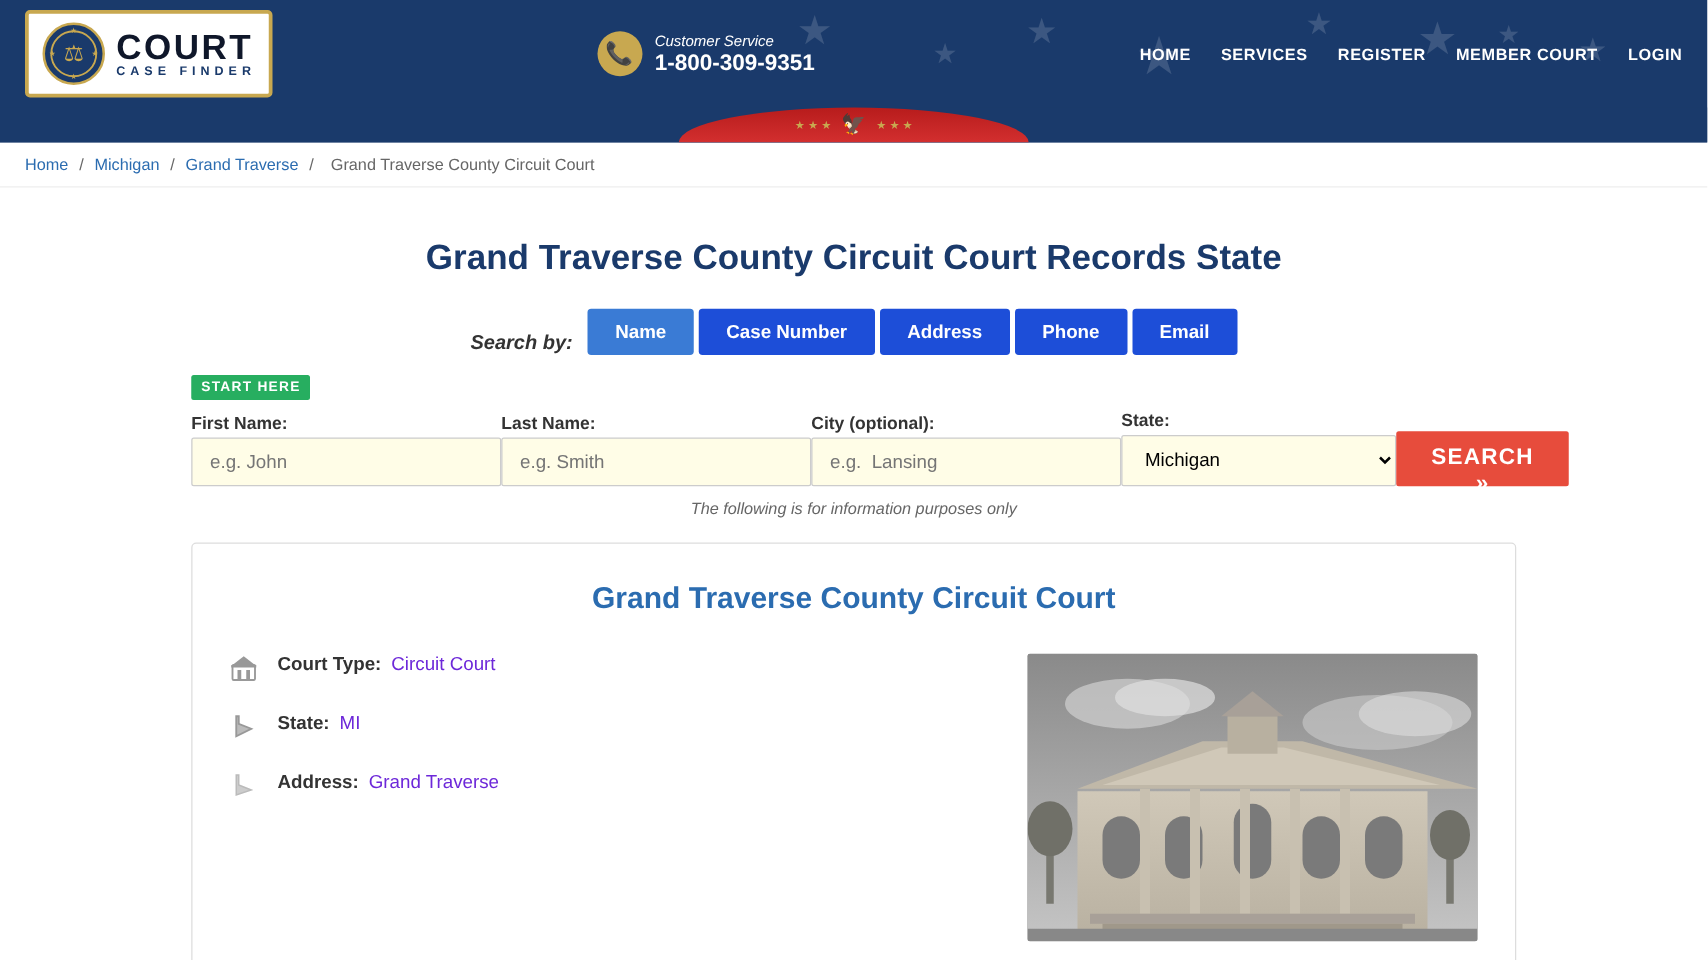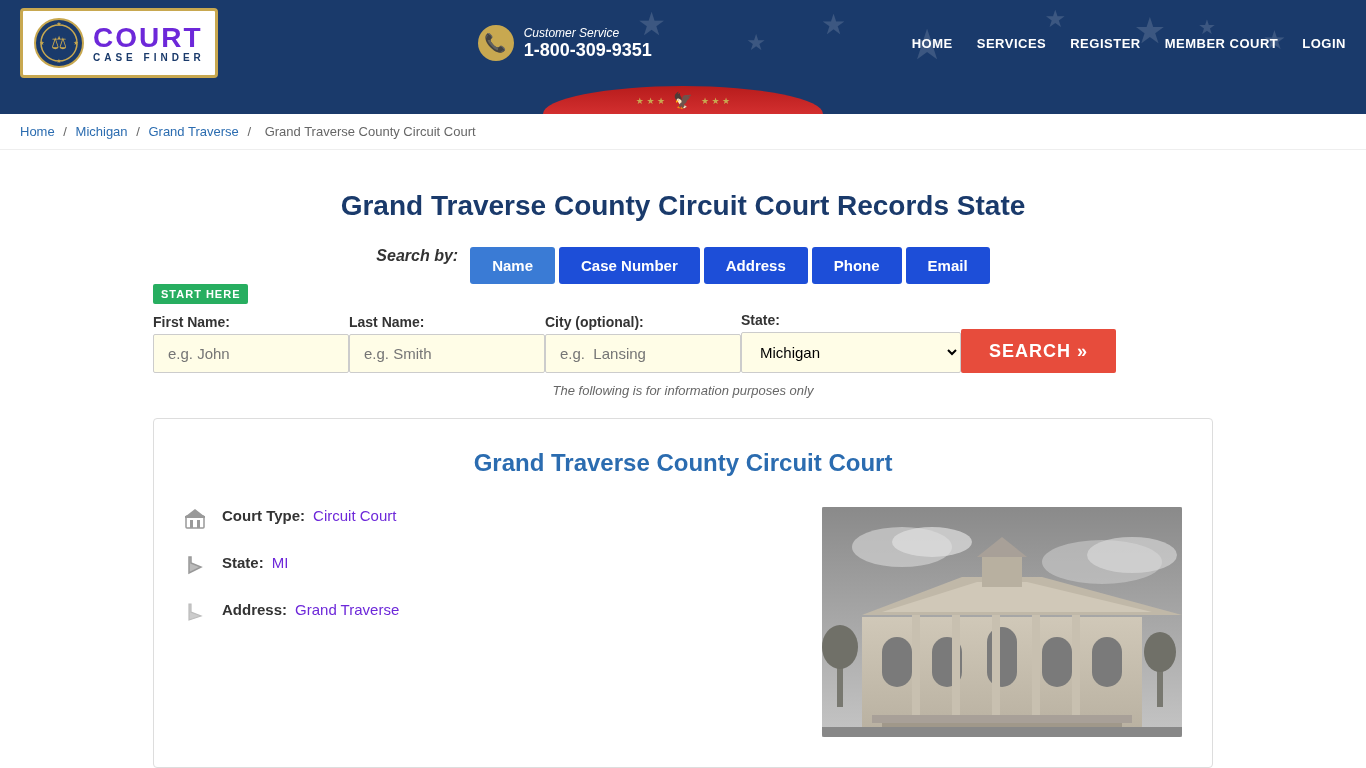--- a/index.html
+++ b/index.html
@@ -38,21 +38,21 @@
       width: 52px;
       height: 52px;
     }
     .logo-text {
       display: flex;
       flex-direction: column;
     }
     .logo-court {
       font-size: 28px;
       font-weight: 900;
-      color: #6d28d9;
+      color: #0f172a;
       letter-spacing: 2px;
       line-height: 1;
     }
     .logo-case-finder {
       font-size: 10px;
       letter-spacing: 4px;
       color: #1a3a6b;
       font-weight: 600;
     }
     .phone-area {
@@ -134,24 +134,24 @@
       margin: 20px 0 25px;
     }
 
     
     .search-section {
       text-align: center;
       margin-bottom: 20px;
     }
     .search-by-row {
       display: flex;
-      align-items: flex-start;
+      align-items: flex-end;
       justify-content: center;
       gap: 4px;
-      margin-bottom: 0;
+      margin-bottom: 16px;
     }
     .search-by-label {
       font-weight: 700;
       font-style: italic;
       font-size: 16px;
       color: #333;
       margin-right: 8px;
     }
     .tab-btn {
       padding: 10px 22px;
@@ -197,21 +197,21 @@
       font-weight: 700;
       font-size: 14px;
       color: #333;
     }
     .form-group input,
     .form-group select {
       border: 1px solid #ccc;
       padding: 10px 14px;
       font-size: 15px;
       background: #fffde7;
-      width: 196px;
+      width: 248px;
       outline: none;
       border-radius: 2px;
     }
     .form-group select {
       width: 220px;
     }
     .search-btn {
       background: #e74c3c;
       color: #fff;
       border: none;

